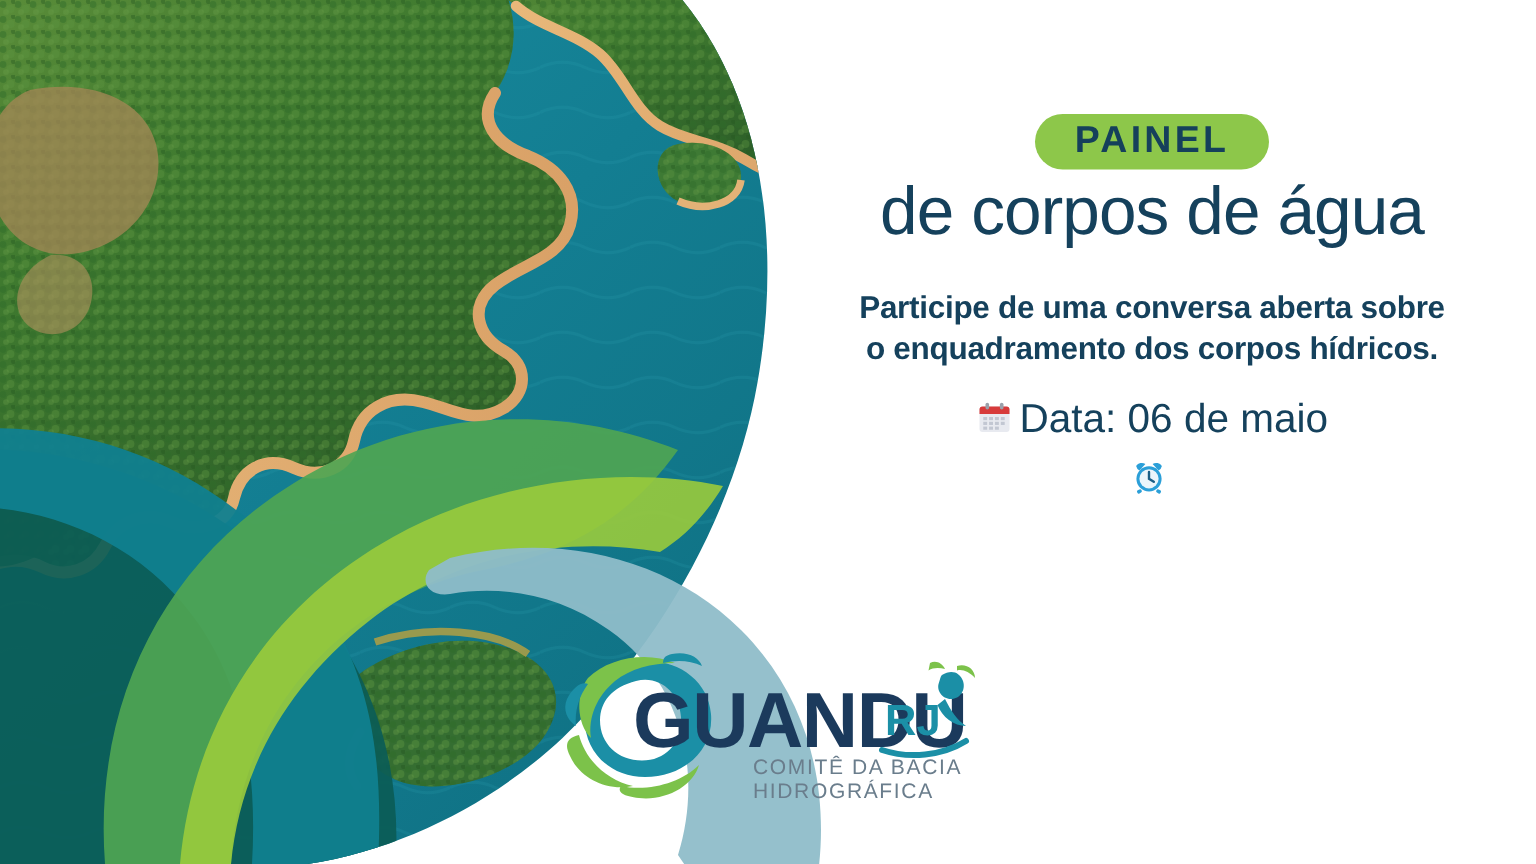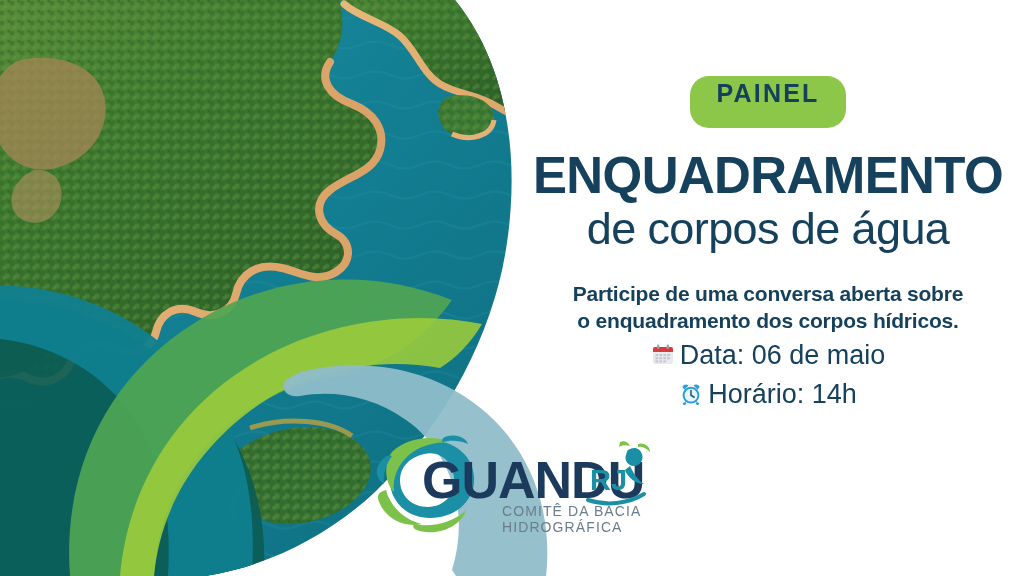--- a/index.html
+++ b/index.html
@@ -31,21 +31,21 @@
     text-align:center;
   }
 
   .badge{
     margin-top:76px;
     background:#8DC74A;
     color:#15405B;
     font-size:25px;
     font-weight:bold;
     letter-spacing:2.2px;
-    padding:5px 26px 22px 26px;
+    padding:5px 26px 7px 26px;
     border-radius:19px;
     line-height:1;
     display:inline-block;
   }
 
   .title{
     margin-top:22px;
     color:#15415C;
     font-size:51px;
     font-weight:bold;
@@ -66,21 +66,21 @@
   .blurb{
     margin-top:27px;
     color:#15415C;
     font-size:21px;
     font-weight:bold;
     line-height:1.3;
     letter-spacing:-0.2px;
   }
 
   .when{
-    margin-top:4px;
+    margin-top:16px;
     color:#15415C;
     font-size:27px;
     font-weight:normal;
     line-height:1.32;
   }
   .when .row{display:block;white-space:nowrap;}
   .when .emoji{
     display:inline-block;
     vertical-align:-3px;
     margin-right:5px;
@@ -261,21 +261,20 @@
                C316,394 344,390 372,394
                C344,408 320,424 300,446
                C262,486 244,528 240,576 Z" fill="#8FBDC9" opacity="0.0"></path>
     </svg>
   </div>
 
   <div class="content">
 
     <div class="badge">PAINEL</div>
 
-    <div class="title">ENQUADRAMENTO</div>
 
     <div class="subtitle">de corpos de água</div>
 
     <div class="blurb">
       <div>Participe de uma conversa aberta sobre</div>
       <div>o enquadramento dos corpos hídricos.</div>
     </div>
 
     <div class="when">
 
@@ -307,21 +306,21 @@
         <span class="ico emoji">
           <svg width="24" height="24" viewBox="0 0 24 24" xmlns="http://www.w3.org/2000/svg">
             <path d="M3.4 4.6a4.6 4.6 0 0 1 6.2-1.3L5.6 7.6A4.6 4.6 0 0 1 3.4 4.6z" fill="#2B9FD8"></path>
             <path d="M20.6 4.6a4.6 4.6 0 0 0-6.2-1.3l4 4.3a4.6 4.6 0 0 0 2.2-3z" fill="#2B9FD8"></path>
             <circle cx="12" cy="13.2" r="8.4" fill="#2B9FD8"></circle>
             <circle cx="12" cy="13.2" r="6.4" fill="#EAF5FB"></circle>
             <path d="M12 8.6v4.6l3.2 2" stroke="#1A5E86" stroke-width="1.6" fill="none" stroke-linecap="round"></path>
             <rect x="4" y="20.4" width="3.2" height="2.4" rx="1" transform="rotate(-28 5.6 21.6)" fill="#2B9FD8"></rect>
             <rect x="16.8" y="20.4" width="3.2" height="2.4" rx="1" transform="rotate(28 18.4 21.6)" fill="#2B9FD8"></rect>
           </svg>
-        </span><span>Horário: 14h</span>
+        </span>
       </span>
 
     </div>
   </div>
 
   <div class="logo">
     <svg viewBox="0 0 300 110" width="300" height="110" xmlns="http://www.w3.org/2000/svg">
 
       <g>
         <path d="M58,14 C86,8 110,24 112,48 C114,72 94,90 68,90

